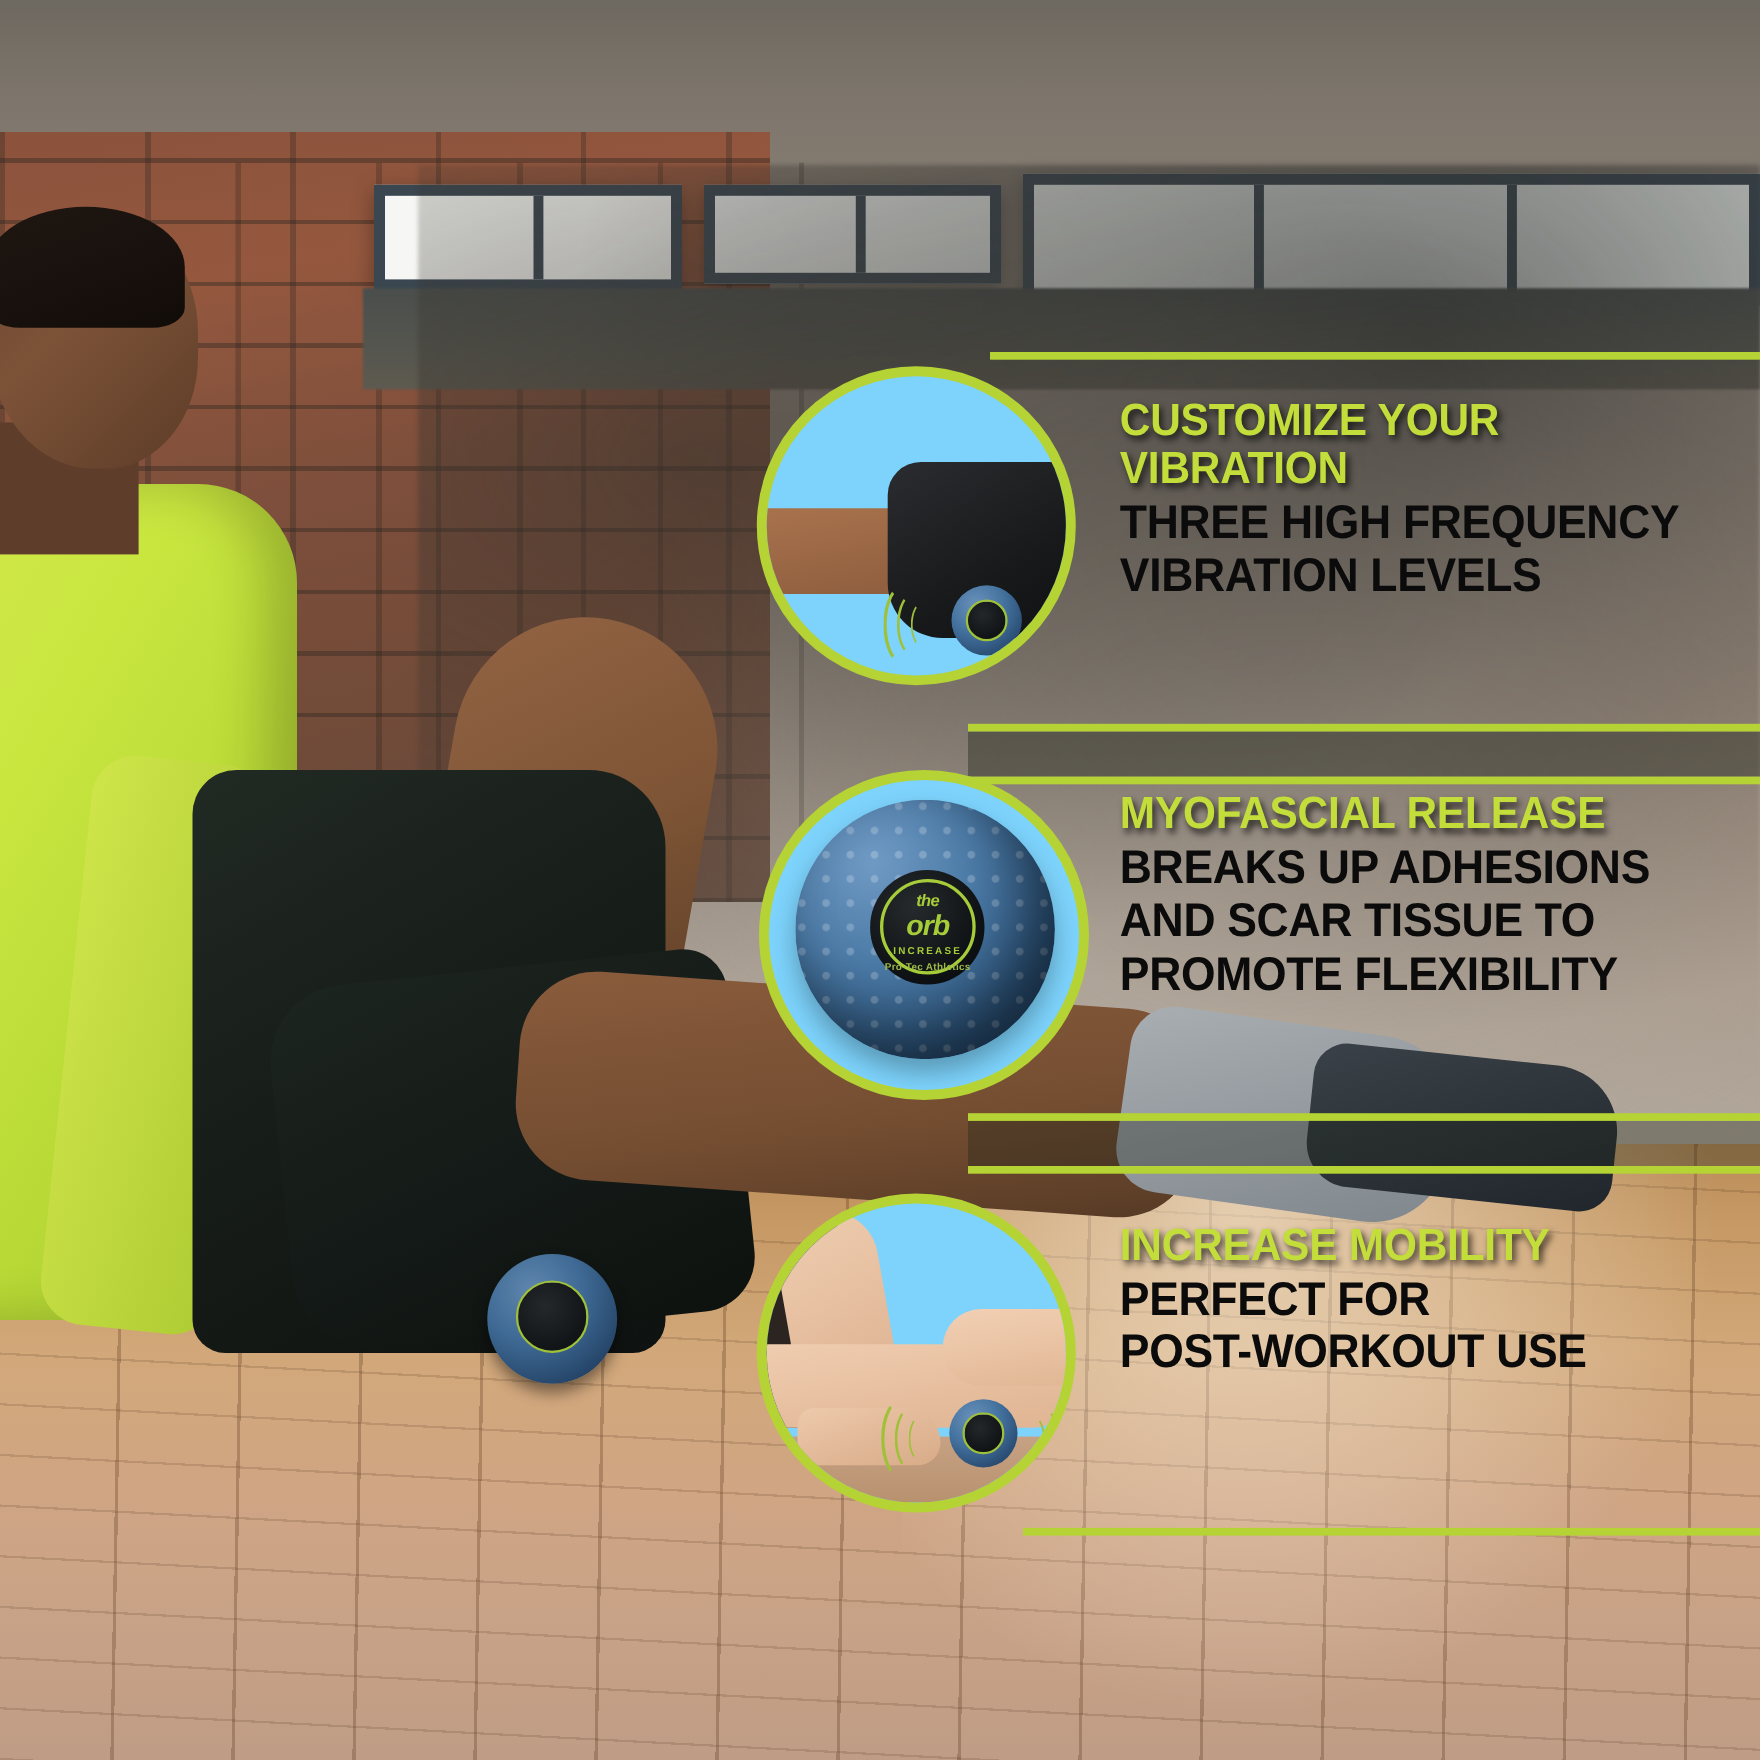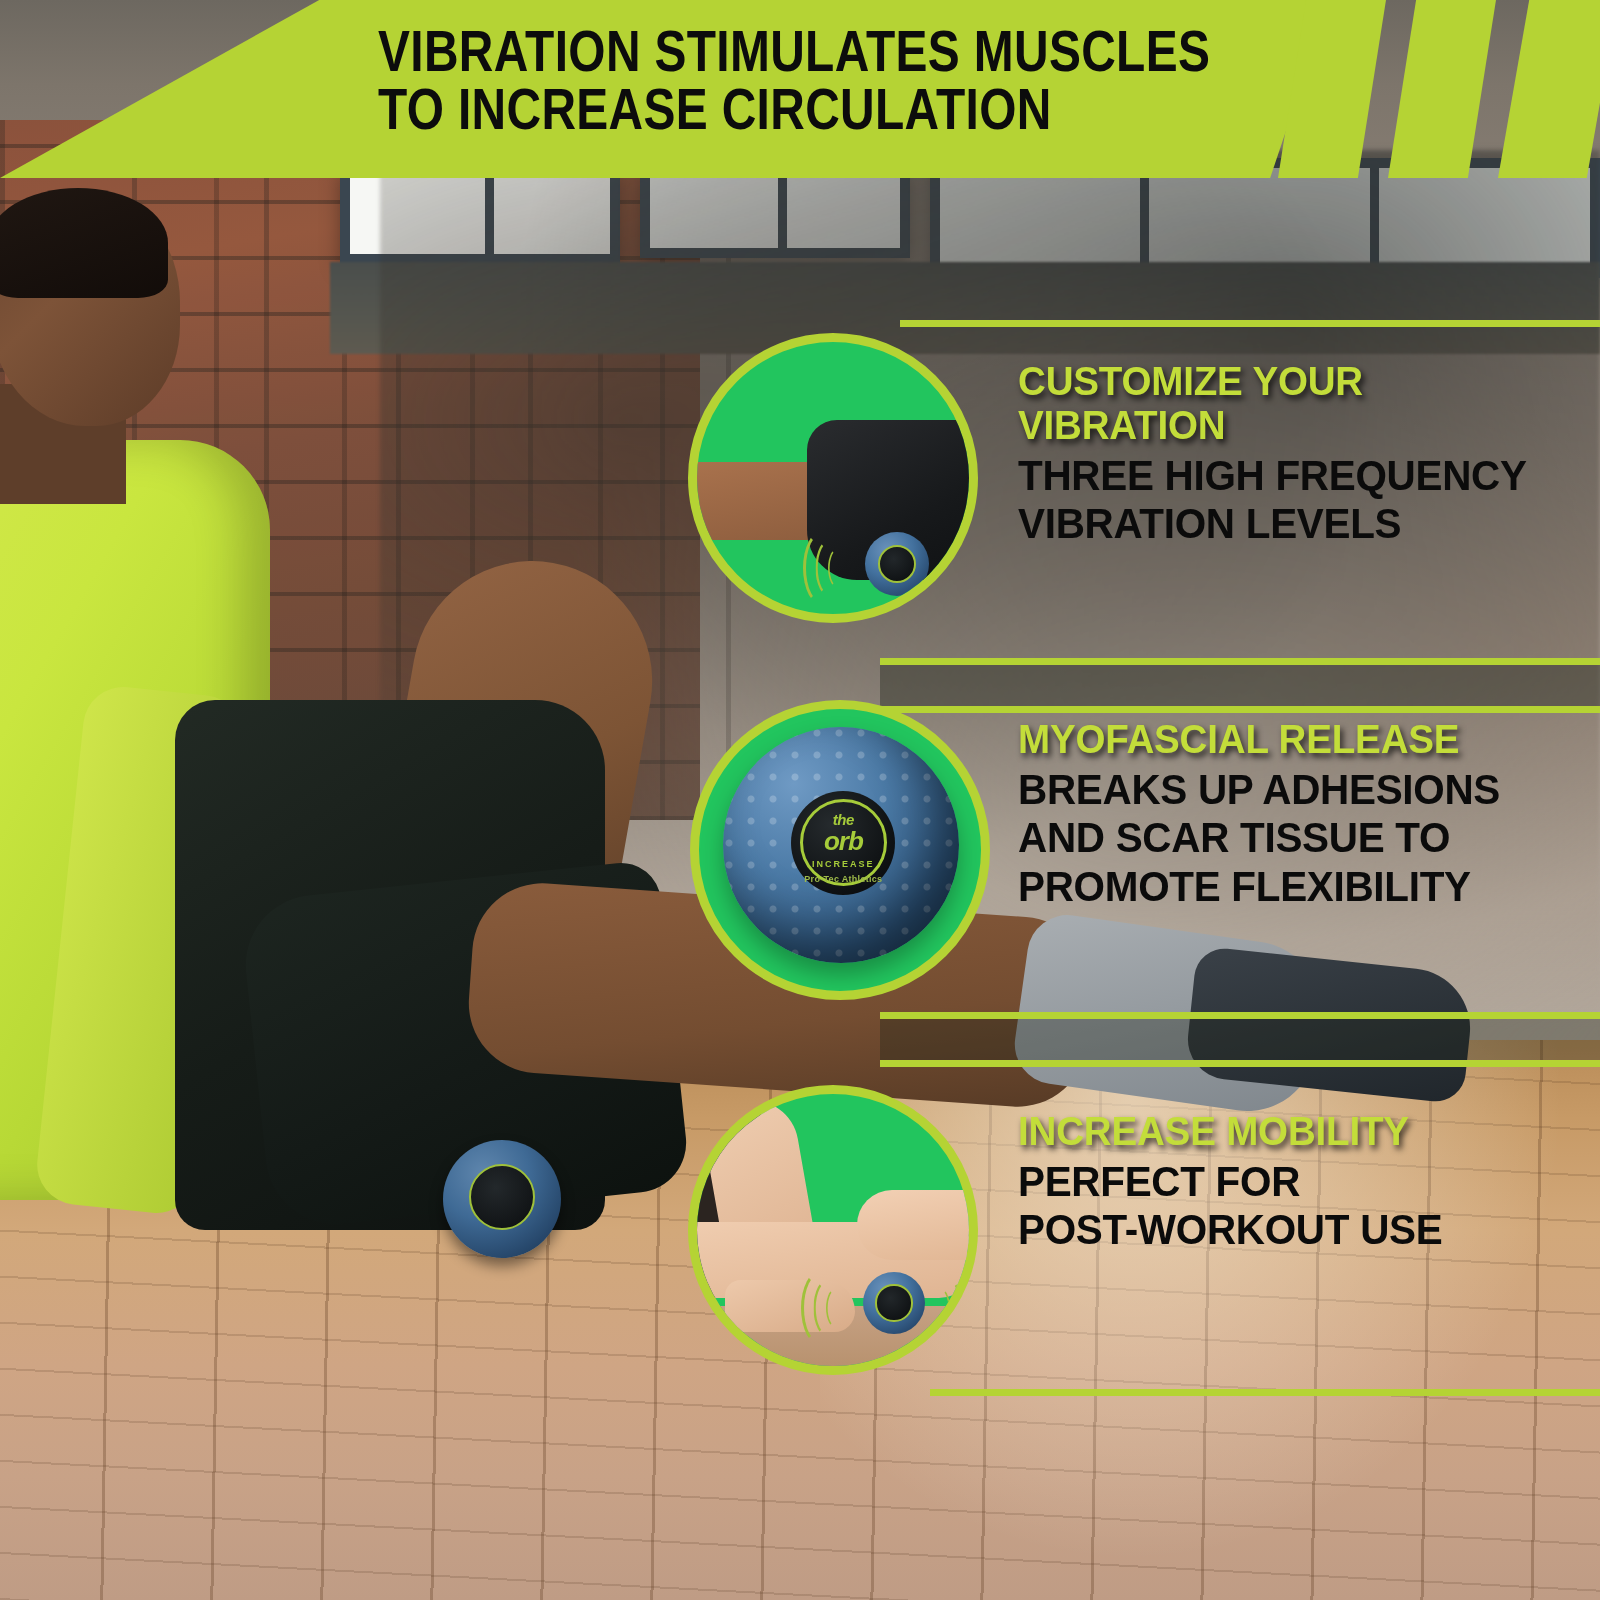--- a/index.html
+++ b/index.html
@@ -161,21 +161,21 @@
   .r2{left:880px;top:658px;width:720px;}
   .r3{left:880px;top:706px;width:720px;}
   .r-shade{position:absolute;left:880px;top:665px;width:720px;height:41px;background:rgba(30,34,24,.40);}
   .r4{left:880px;top:1012px;width:720px;}
   .r5{left:880px;top:1060px;width:720px;}
   .r-shade2{position:absolute;left:880px;top:1019px;width:720px;height:41px;background:rgba(30,34,24,.34);}
   .r6{left:930px;top:1389px;width:670px;}
 
   
   .circle{
-    position:absolute;border-radius:50%;background:#22c55e;
+    position:absolute;border-radius:50%;background:#7dd3fc;
     border:9px solid #b5d334;box-sizing:border-box;overflow:hidden;
   }
   .c1{left:688px;top:333px;width:290px;height:290px;}
   .c2{left:690px;top:700px;width:300px;height:300px;}
   .c3{left:688px;top:1085px;width:290px;height:290px;}
 
   
   .arm1{
     position:absolute;left:-10px;top:120px;width:230px;height:78px;border-radius:0 44px 44px 0;
     background:linear-gradient(170deg,#a9724d,#8a5b3c);
@@ -319,30 +319,20 @@
     <div class="man-thigh"></div>
     <div class="man-shin"></div>
     <div class="man-sock"></div>
     <div class="man-shoe"></div>
 
     <div class="floor-orb">
       <div class="cap"></div>
     </div>
   </div>
 
-  <div class="banner">
-    <div class="banner-fill"></div>
-    <div class="stripe s1"></div>
-    <div class="stripe s2"></div>
-    <div class="stripe s3"></div>
-    <div class="banner-text">
-      <span>VIBRATION STIMULATES MUSCLES</span>
-      <span>TO INCREASE CIRCULATION</span>
-    </div>
-  </div>
 
   <div class="rule r1"></div>
   <div class="r-shade"></div>
   <div class="rule r2"></div>
   <div class="rule r3"></div>
   <div class="r-shade2"></div>
   <div class="rule r4"></div>
   <div class="rule r5"></div>
   <div class="rule r6"></div>
 

